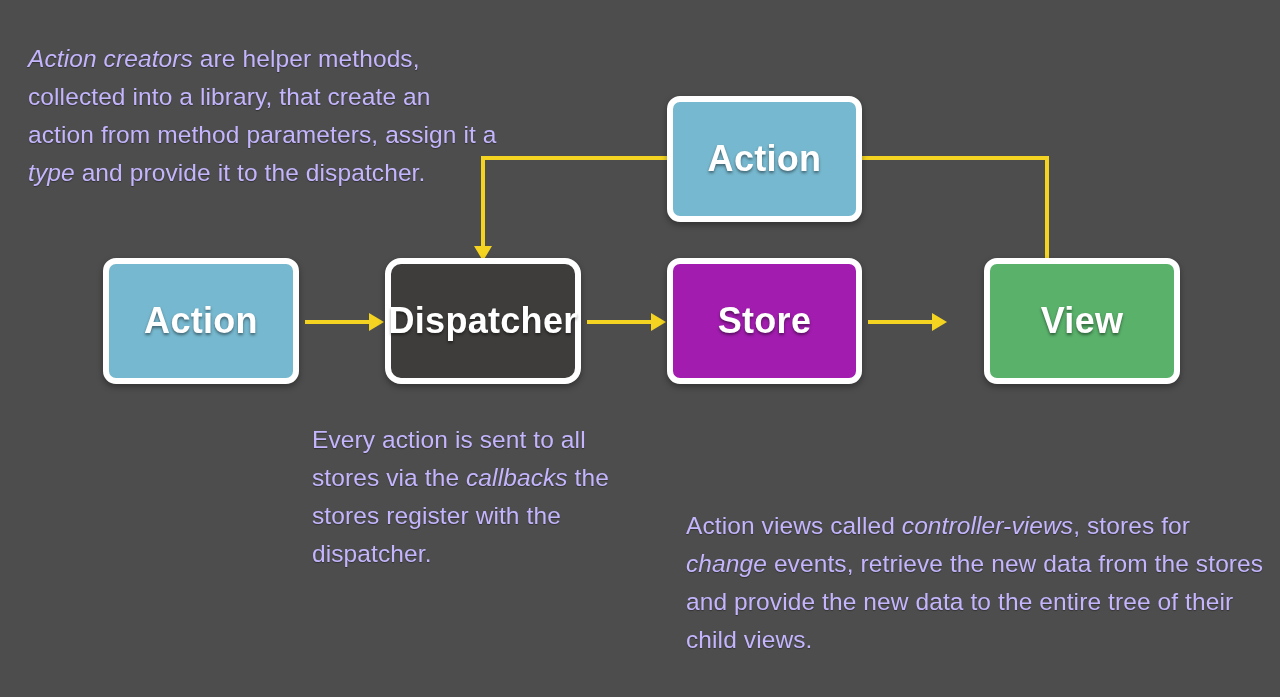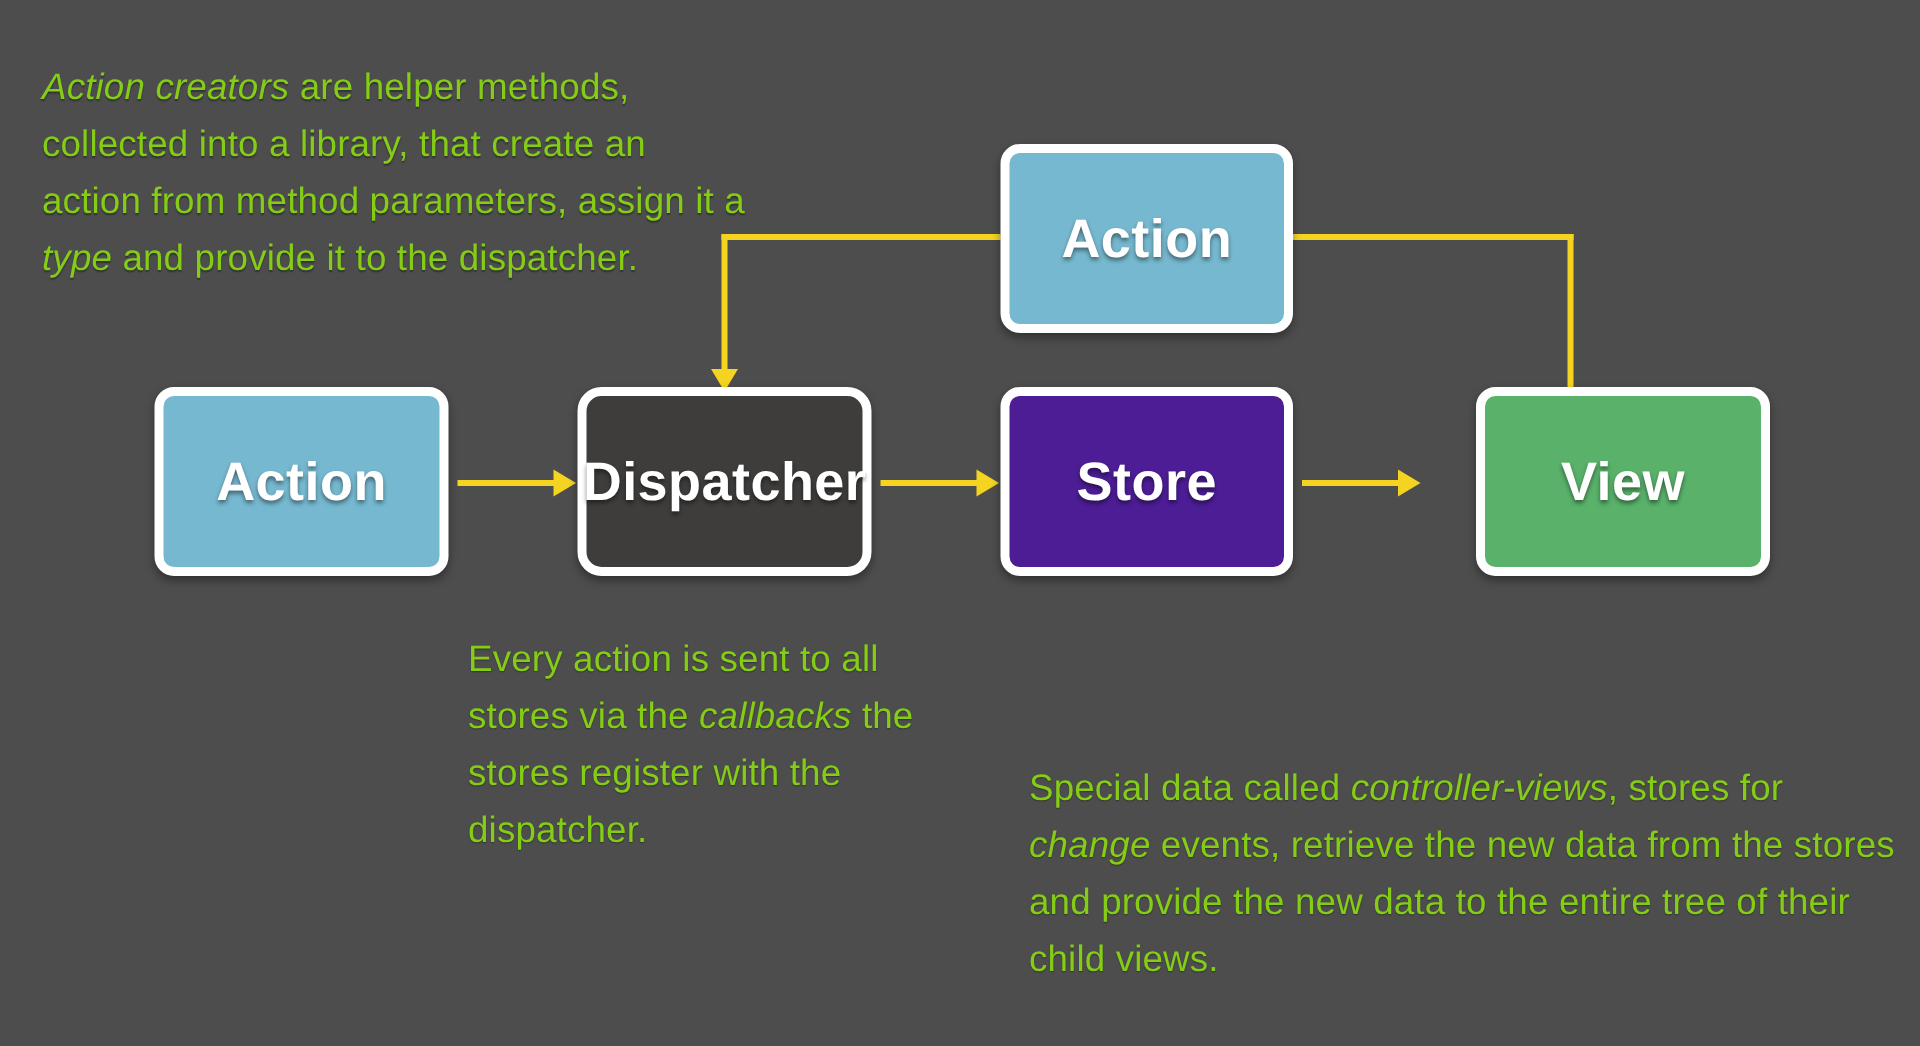--- a/index.html
+++ b/index.html
@@ -13,21 +13,21 @@
     height: 697px;
     background: #4d4d4d;
     overflow: hidden;
     font-family: "Liberation Sans", sans-serif;
     color: #f2f2f2;
   }
 
   
   .para {
     position: absolute;
-    color: #84cc16;
+    color: #c4b5fd;
     font-size: 24.5px;
     line-height: 38px;
     letter-spacing: 0.1px;
     text-shadow: 0 1px 1px rgba(0,0,0,0.35);
     white-space: pre-wrap;
   }
   .para em { font-style: italic; }
 
   #para-top      { left: 28px;  top: 40px;  width: 470px; }
   #para-left     { left: 312px; top: 421px; width: 345px; }
@@ -102,21 +102,21 @@
 </head>
 <body>
 
 <div id="stage" style="background: rgb(77, 77, 77);">
 
   <div class="para" id="para-top"><em>Action creators</em><span> are helper methods, collected into a library, that create an action from method parameters, assign it a </span><em>type</em><span> and provide it to the dispatcher.</span></div>
 
   <div class="para" id="para-left"><span>Every action is sent to all stores via the </span><em>callbacks</em><span> the stores register with the dispatcher.</span></div>
 
 
-  <div class="para" id="para-right-2"><span>Special data called </span><em>controller-views</em><span>, stores for </span><em>change</em><span> events, retrieve the new data from the stores and provide the new data to the entire tree of their child views.</span></div>
+  <div class="para" id="para-right-2"><span>Action views called </span><em>controller-views</em><span>, stores for </span><em>change</em><span> events, retrieve the new data from the stores and provide the new data to the entire tree of their child views.</span></div>
 
   <div class="conn h-line" id="elbow-action-h" style="background: rgb(244, 212, 33);"></div>
   <div class="conn v-line" id="elbow-action-v" style="background: rgb(244, 212, 33);"></div>
   <div id="arrowhead-action-down" style="border-top-color: rgb(244, 212, 33);"></div>
 
   <div class="conn h-line" id="elbow-view-h" style="background: rgb(244, 212, 33);"></div>
   <div class="conn v-line" id="elbow-view-v" style="background: rgb(244, 212, 33);"></div>
 
   <div class="conn h-line" id="arrow-action-dispatcher-line" style="background: rgb(244, 212, 33);"></div>
   <div class="arrowhead-right" id="arrowhead-action-dispatcher" style="border-left-color: rgb(244, 212, 33);"></div>
@@ -132,21 +132,21 @@
   </div>
 
   <div class="node" id="node-action-left" style="background: rgb(118, 184, 207); border-color: rgb(255, 255, 255);">
     <span class="node-label">Action</span>
   </div>
 
   <div class="node" id="node-dispatcher" style="background: rgb(62, 61, 59); border-color: rgb(255, 255, 255); border-radius: 16px;">
     <span class="node-label">Dispatcher</span>
   </div>
 
-  <div class="node" id="node-store" style="background: #4c1d95; border-color: rgb(255, 255, 255);">
+  <div class="node" id="node-store" style="background: #a21caf; border-color: rgb(255, 255, 255);">
     <span class="node-label">Store</span>
   </div>
 
   <div class="node" id="node-view" style="background: rgb(89, 177, 106); border-color: rgb(255, 255, 255);">
     <span class="node-label">View</span>
   </div>
 
 </div>
 
 </body></html>

